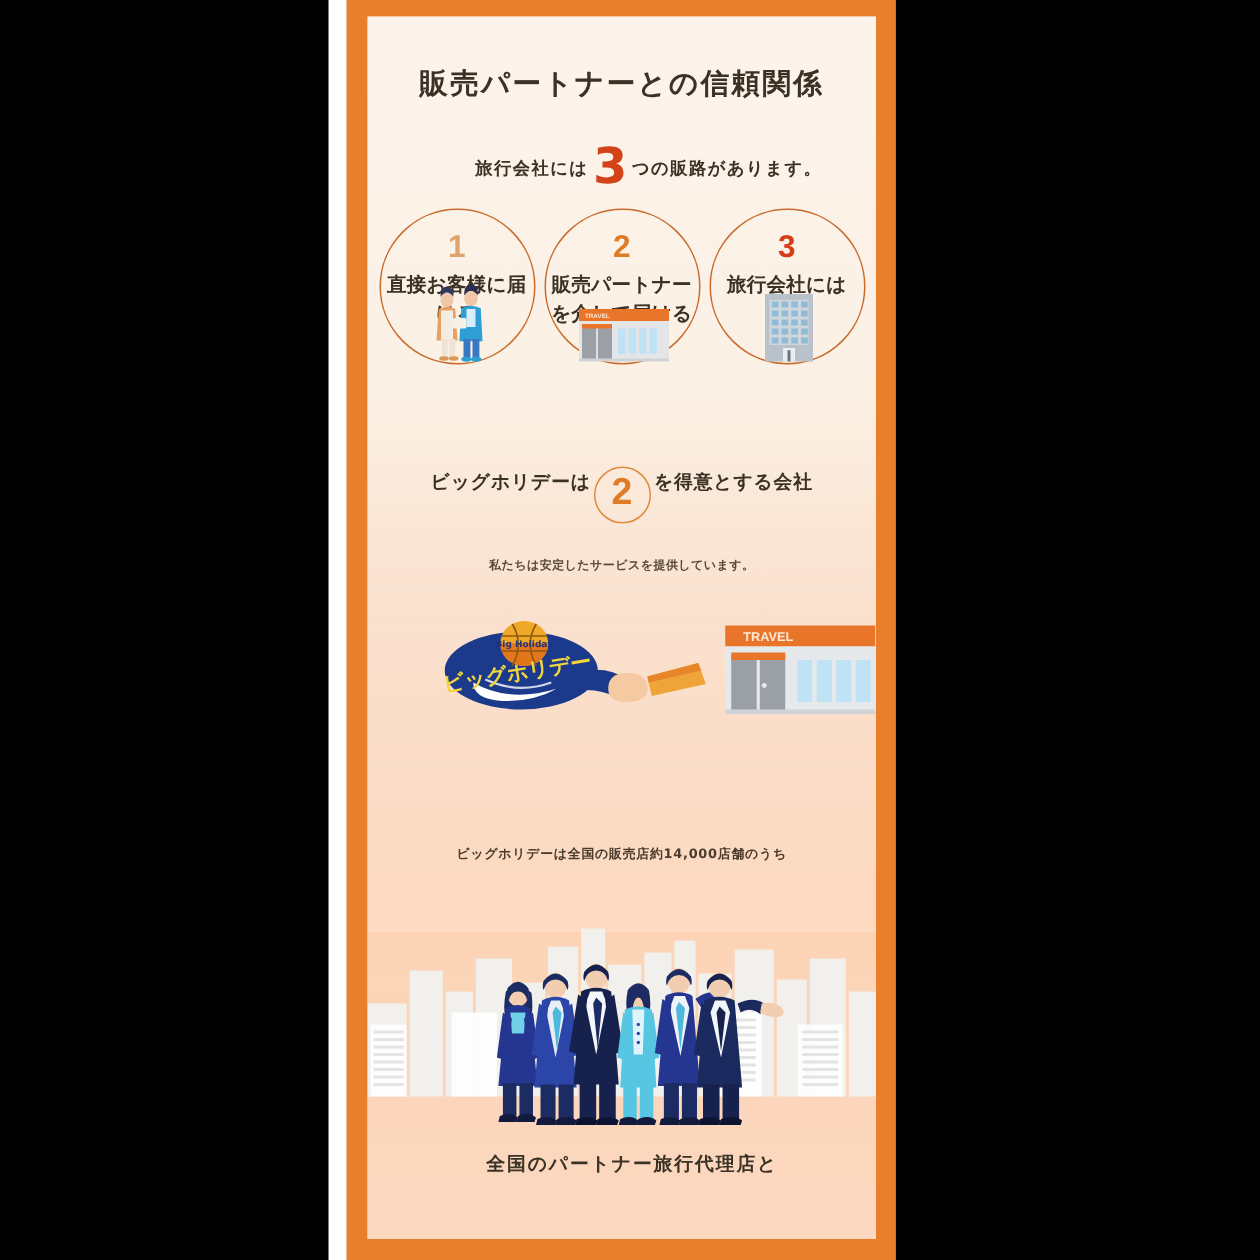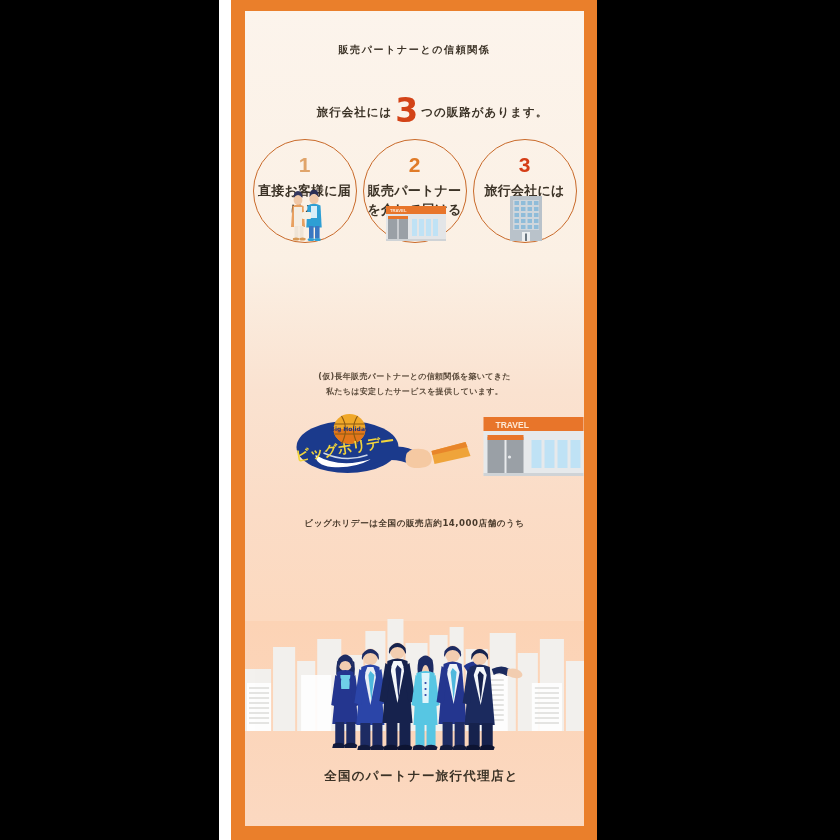--- a/index.html
+++ b/index.html
@@ -23,21 +23,21 @@
   .bg1{top:0;height:250px;background:linear-gradient(#fcf4ec,#fbf0e4);}
   .bg2{top:250px;height:130px;background:linear-gradient(#fbf0e4,#fae2d0);}
   .bg3{top:380px;height:120px;background:linear-gradient(#fae2d0,#fbdcc6);}
   .bg4{top:500px;height:110px;background:linear-gradient(#fbdcc6,#fcd9bf);}
   .bg5{top:610px;height:230px;background:linear-gradient(#fcd3b5,#fbd9c2);}
 
   .layer{position:absolute;left:0;right:0;}
 
   
   .jp{font-family:"DejaVu Sans","Liberation Sans",sans-serif;}
-  .sec-title{text-align:center;font-size:10px;font-weight:bold;
+  .sec-title{text-align:center;font-size:19px;font-weight:bold;
              letter-spacing:1.6px;color:#3b3226;}
   .lead{text-align:center;color:#3b3226;font-size:11.5px;font-weight:bold;
         letter-spacing:1px;white-space:nowrap;padding-left:36px;}
   .lead .big{font-size:33px;color:#d34317;font-weight:bold;
              vertical-align:-6px;margin:0 3px;letter-spacing:0;}
 
   
   .circles{display:flex;justify-content:center;gap:6px;}
   .circ{position:relative;width:104px;height:104px;border-radius:50%;
         border:1.3px solid #c96a2a;box-sizing:border-box;
@@ -177,23 +177,27 @@
                   <rect x="60" y="35" width="4.5" height="4"></rect>
               </g>
               <rect x="48" y="42" width="8" height="9" fill="#eceff1"></rect>
               <rect x="51" y="43.5" width="2" height="7.5" fill="#6b7780"></rect>
             </svg>
           </div>
 
         </div>
       </div>
 
+      <div class="layer" style="top:300px;">
+        <div class="mid jp">
+          <span>ビッグホリデーは</span><span class="ring2">2</span><span>を得意とする会社</span>
+        </div>
+      </div>
 
       <div class="layer" style="top:358px;">
-        <div class="sub jp">(仮)長年販売パートナーとの信頼関係を築いてきた</div>
         <div class="sub jp">私たちは安定したサービスを提供しています。</div>
       </div>
 
       <div class="layer" style="top:396px;">
         <svg width="100%" height="72" viewBox="0 0 338 72">
 
           <ellipse cx="102" cy="40" rx="51" ry="26" fill="#1b3a8c"></ellipse>
           <path d="M70 48 q24 14 56 4 q-18 10 -40 8 q-16-2 -16-12z" fill="#ffffff"></path>
           <path d="M78 46 q22 10 44 2" stroke="#cfd8ea" stroke-width="1.4" fill="none"></path>
           <ellipse cx="104" cy="22" rx="16" ry="15" fill="#f0a829"></ellipse>
@@ -219,21 +223,21 @@
           <g fill="#bfe2f5">
             <rect x="286" y="33" width="10" height="28"></rect>
             <rect x="299" y="33" width="10" height="28"></rect>
             <rect x="312" y="33" width="10" height="28"></rect>
             <rect x="325" y="33" width="10" height="28"></rect>
           </g>
           <rect x="238" y="66" width="100" height="3" fill="#cfd3d6"></rect>
         </svg>
       </div>
 
-      <div class="layer" style="top:507px;">
+      <div class="layer" style="top:553px;">
         <div class="kicker jp">ビッグホリデーは全国の販売店約14,000店舗のうち</div>
       </div>
 
       <div class="layer" style="top:598px;height:160px;">
         <svg width="100%" height="160" viewBox="0 0 338 160" preserveAspectRatio="none">
 
           <g fill="#f2f2f0" opacity="0.95">
             <rect x="0" y="60" width="26" height="62"></rect>
             <rect x="28" y="38" width="22" height="84"></rect>
             <rect x="52" y="52" width="18" height="70"></rect>

